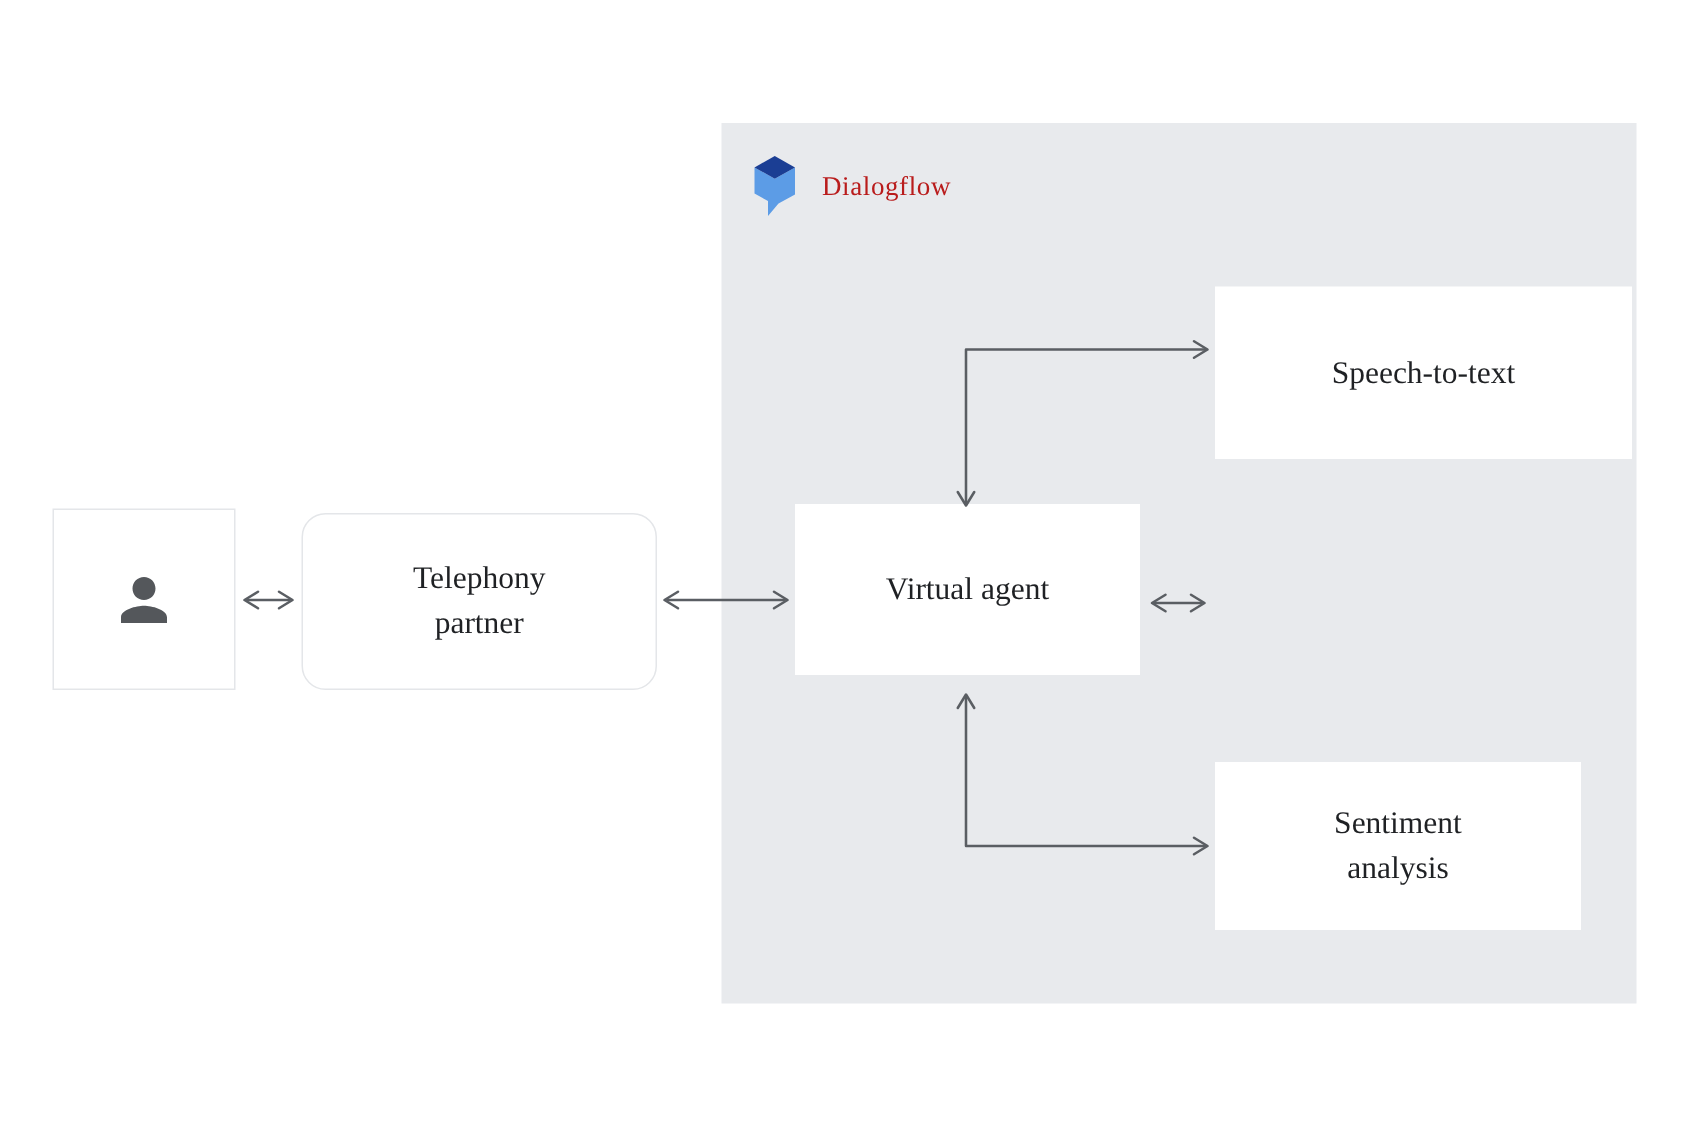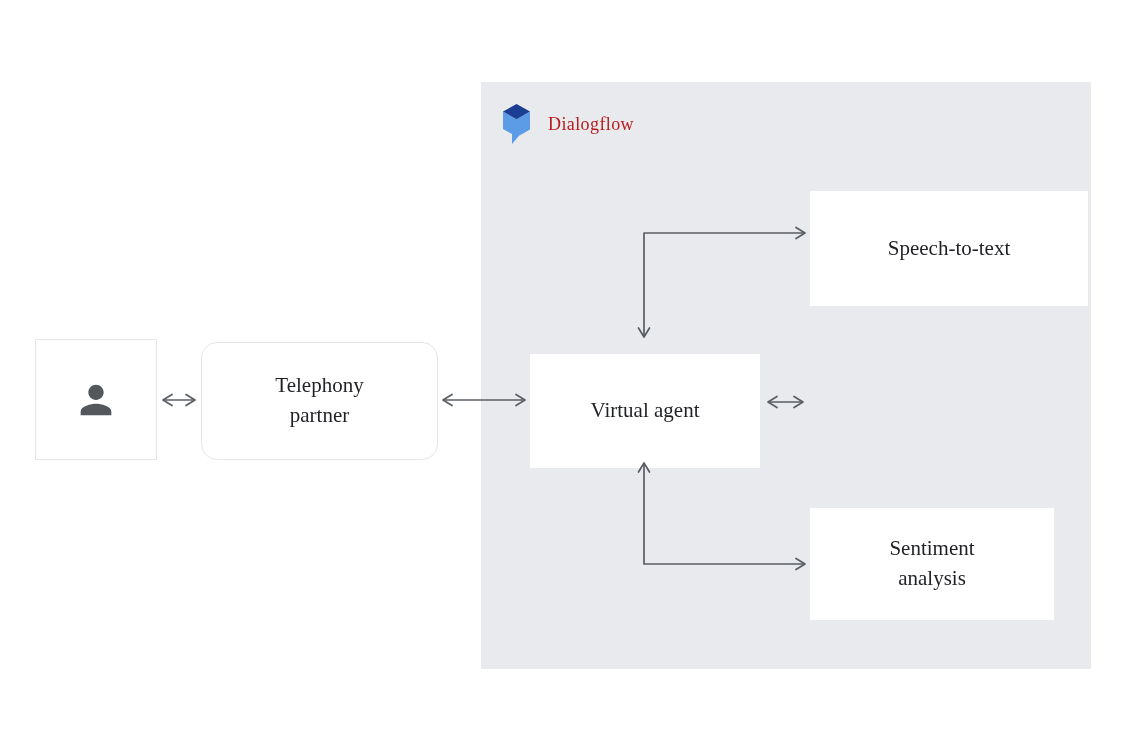--- a/index.html
+++ b/index.html
@@ -50,21 +50,21 @@
     box-sizing: border-box;
   }
   .node-label {
     font-size: 21px;
     color: #1F2124;
     line-height: 1.42;
     white-space: pre-line;
   }
   #node-user      { left: 35px;  top: 339px; width: 122px; height: 121px; }
   #node-telephony { left: 201px; top: 342px; width: 237px; height: 118px; border-radius: 16px; }
-  #node-virtual   { left: 530px; top: 354px; width: 230px; height: 114px; }
+  #node-virtual   { left: 530px; top: 336px; width: 230px; height: 114px; }
   #node-stt       { left: 810px; top: 177px; width: 278px; height: 115px; margin-top: 14px; }
   #node-tts       { left: 810px; top: 343px; width: 233px; height: 115px; }
   #node-sentiment { left: 810px; top: 508px; width: 244px; height: 112px; }
   .person-icon svg { display: block; }
   .connectors {
     position: absolute;
     left: 0;
     top: 0;
     pointer-events: none;
   }

